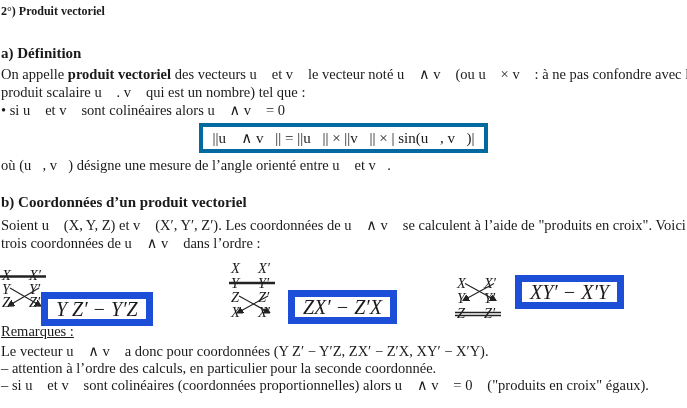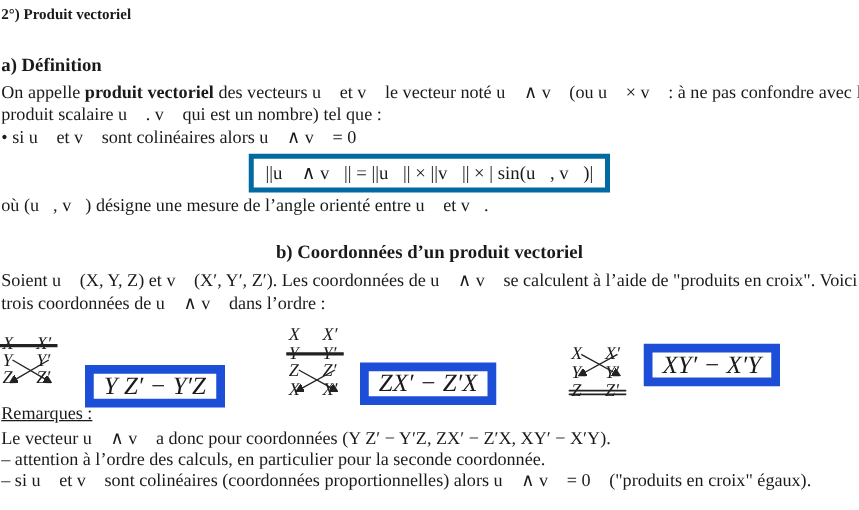--- a/index.html
+++ b/index.html
@@ -5,21 +5,21 @@
   html,body{margin:0;padding:0;}
   body{
     width:687px;height:408px;background:#ffffff;color:#1a1a1a;
     font-family:"Liberation Serif","DejaVu Serif",serif;
     font-size:14.5px;overflow:hidden;
   }
   .page{position:relative;width:686px;padding:2px 0 0 1px;box-sizing:border-box;}
   .title{font-size:12px;font-weight:bold;margin:0;line-height:18px;}
   .h2{font-size:15px;font-weight:bold;margin:0;line-height:17px;}
   .h-a{margin-top:25px;}
-  .h-b{margin-top:20px;text-align:center;}
+  .h-b{margin-top:20px;}
   .line{margin:0;line-height:18px;white-space:nowrap;}
   .p-first{margin-top:3px;}
   .p2-first{margin-top:5px;}
   .bold{font-weight:bold;margin-top:36px;}
   .formula-row{text-align:center;margin:4px 0 0 0;height:26px;}
   .boxed{display:inline-block;border:4px solid #0369a1;padding:2px 9px;font-size:15px;}
   .note{margin-top:7px;}
   .band{position:relative;height:70px;}
   .dgroup{position:absolute;font-style:italic;font-size:14.5px;}
   .drow{display:flex;}
@@ -77,21 +77,21 @@
         </div>
       <div class="drow">
           <span class="dl">Y</span>
           <span class="dr">Y′</span>
         </div>
       <div class="drow">
           <span class="dl">Z</span>
           <span class="dr">Z′</span>
         </div>
     </div>
-    <div class="dresult" style="left:67px;top:40px;">Y Z′ − Y′Z</div>
+    <div class="dresult" style="left:40px;top:40px;">Y Z′ − Y′Z</div>
 
     <div class="dgroup g2" style="left:230px;top:9px;">
       <svg class="overlay" width="52" height="62">
         <line x1="1" y1="22" x2="47" y2="22" stroke-width="2.6"></line>
         <line x1="11" y1="35" x2="41" y2="51.5" stroke-width="1.1" marker-end="url(#ah)"></line>
         <line x1="40" y1="35" x2="10" y2="51.5" stroke-width="1.1" marker-end="url(#ah)"></line>
       </svg>
       <div class="drow">
           <span class="dl">X</span>
           <span class="dr">X′</span>

